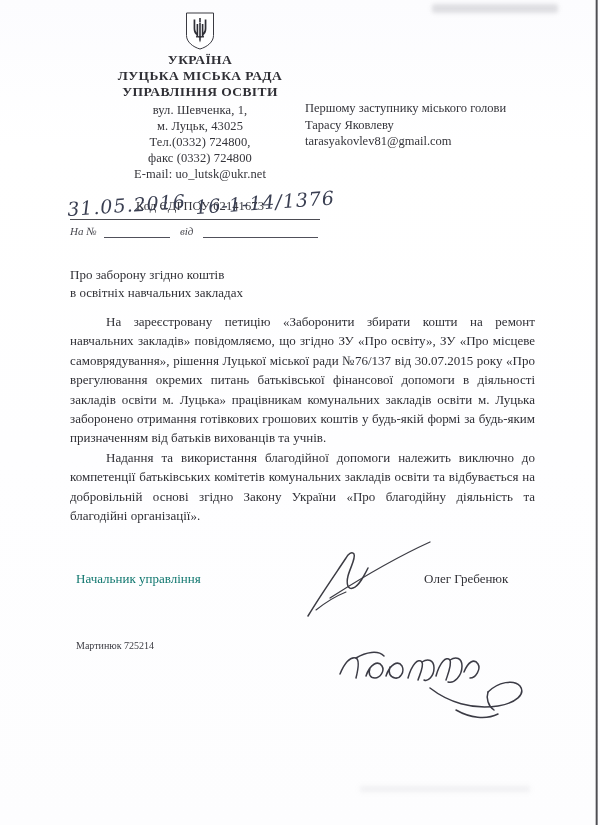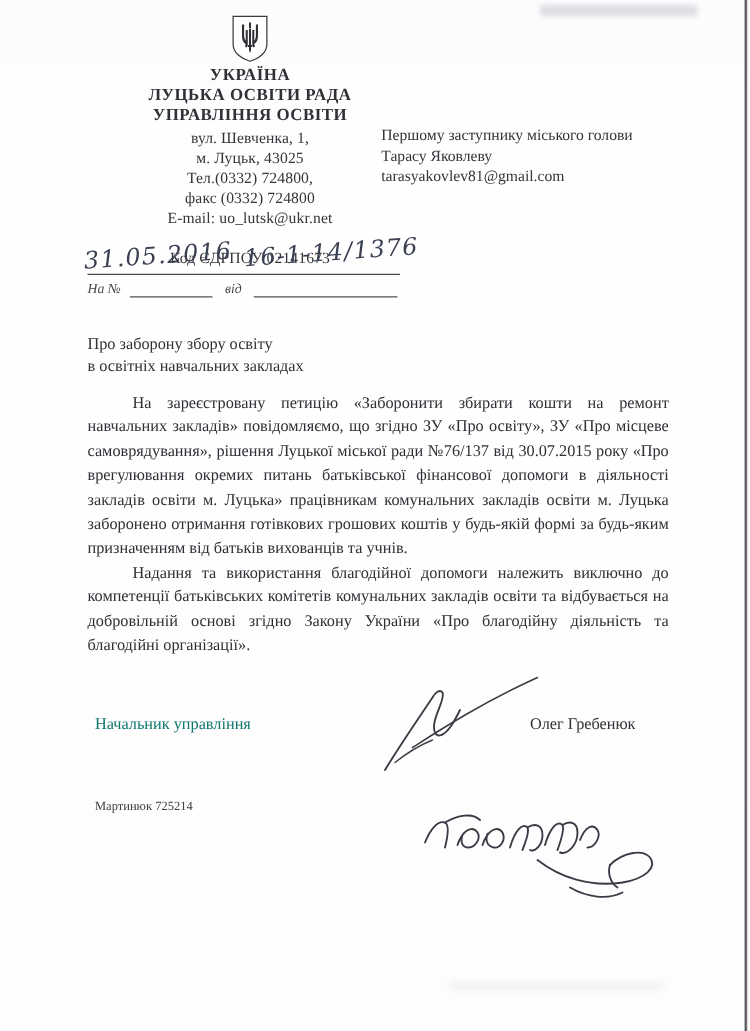--- a/index.html
+++ b/index.html
@@ -248,21 +248,21 @@
         <path d="M17.2 15 h3.4 v18 c0 5 2.2 8 4.6 9.4 l0 4.6 c-5.4 -1.8 -8 -7 -8 -13.6 z"></path>
         <path d="M39.4 15 h3.4 v18.4 c0 6.6 -2.6 11.8 -8 13.6 l0 -4.6 c2.4 -1.4 4.6 -4.4 4.6 -9.4 z"></path>
         <path d="M23.2 24 h3.2 v22 c0 2.8 -0.8 4.6 -2.4 6.2 l-2.2 -2.6 c1 -1.2 1.4 -2.2 1.4 -3.9 z"></path>
         <path d="M33.6 24 h3.2 v21.7 c0 1.7 0.4 2.7 1.4 3.9 l-2.2 2.6 c-1.6 -1.6 -2.4 -3.4 -2.4 -6.2 z"></path>
         <path d="M26.2 48 h7.6 v3.2 h-7.6 z"></path>
       </g>
     </svg>
   </div>
 
   <div class="org-line" id="org1">УКРАЇНА</div>
-  <div class="org-line" id="org2">ЛУЦЬКА ОСВІТИ РАДА</div>
+  <div class="org-line" id="org2">ЛУЦЬКА МІСЬКА РАДА</div>
   <div class="org-line" id="org3">УПРАВЛІННЯ ОСВІТИ</div>
 
   <div class="contact-line" id="c1">вул. Шевченка, 1,</div>
   <div class="contact-line" id="c2">м. Луцьк, 43025</div>
   <div class="contact-line" id="c3">Тел.(0332) 724800,</div>
   <div class="contact-line" id="c4">факс  (0332) 724800</div>
   <div class="contact-line" id="c5">E-mail: uo_lutsk@ukr.net</div>
   <div class="contact-line" id="c7">Код ЄДРПОУ 02141673</div>
 
   <div id="addressee">
@@ -277,21 +277,21 @@
     <span id="ref-rule-a"></span>
     <span id="ref-vid">від</span>
     <span id="ref-rule-b"></span>
   </div>
 
   <div class="hand" id="hand-date">31.05.2016</div>
   <div id="hand-no-label">№</div>
   <div class="hand" id="hand-number">16-1-14/1376</div>
 
   <div id="subject">
-    <div>Про заборону збору освіту</div>
+    <div>Про заборону згідно коштів</div>
     <div>в освітніх навчальних закладах</div>
   </div>
 
   <div id="body">
     <p>На зареєстровану петицію «Заборонити збирати кошти на ремонт навчальних закладів» повідомляємо, що згідно ЗУ «Про освіту», ЗУ «Про місцеве самоврядування», рішення Луцької міської ради №76/137 від 30.07.2015 року «Про врегулювання окремих питань батьківської фінансової допомоги в діяльності закладів освіти м. Луцька» працівникам комунальних закладів освіти м. Луцька заборонено отримання готівкових грошових коштів у будь-якій формі за будь-яким призначенням від батьків вихованців та учнів.</p>
     <p>Надання та використання благодійної допомоги належить виключно до компетенції батьківських комітетів комунальних закладів освіти та відбувається на добровільній основі згідно Закону України «Про благодійну діяльність та благодійні організації».</p>
   </div>
 
   <div id="sig-role">Начальник управління</div>
   <div id="sig-name">Олег Гребенюк</div>

